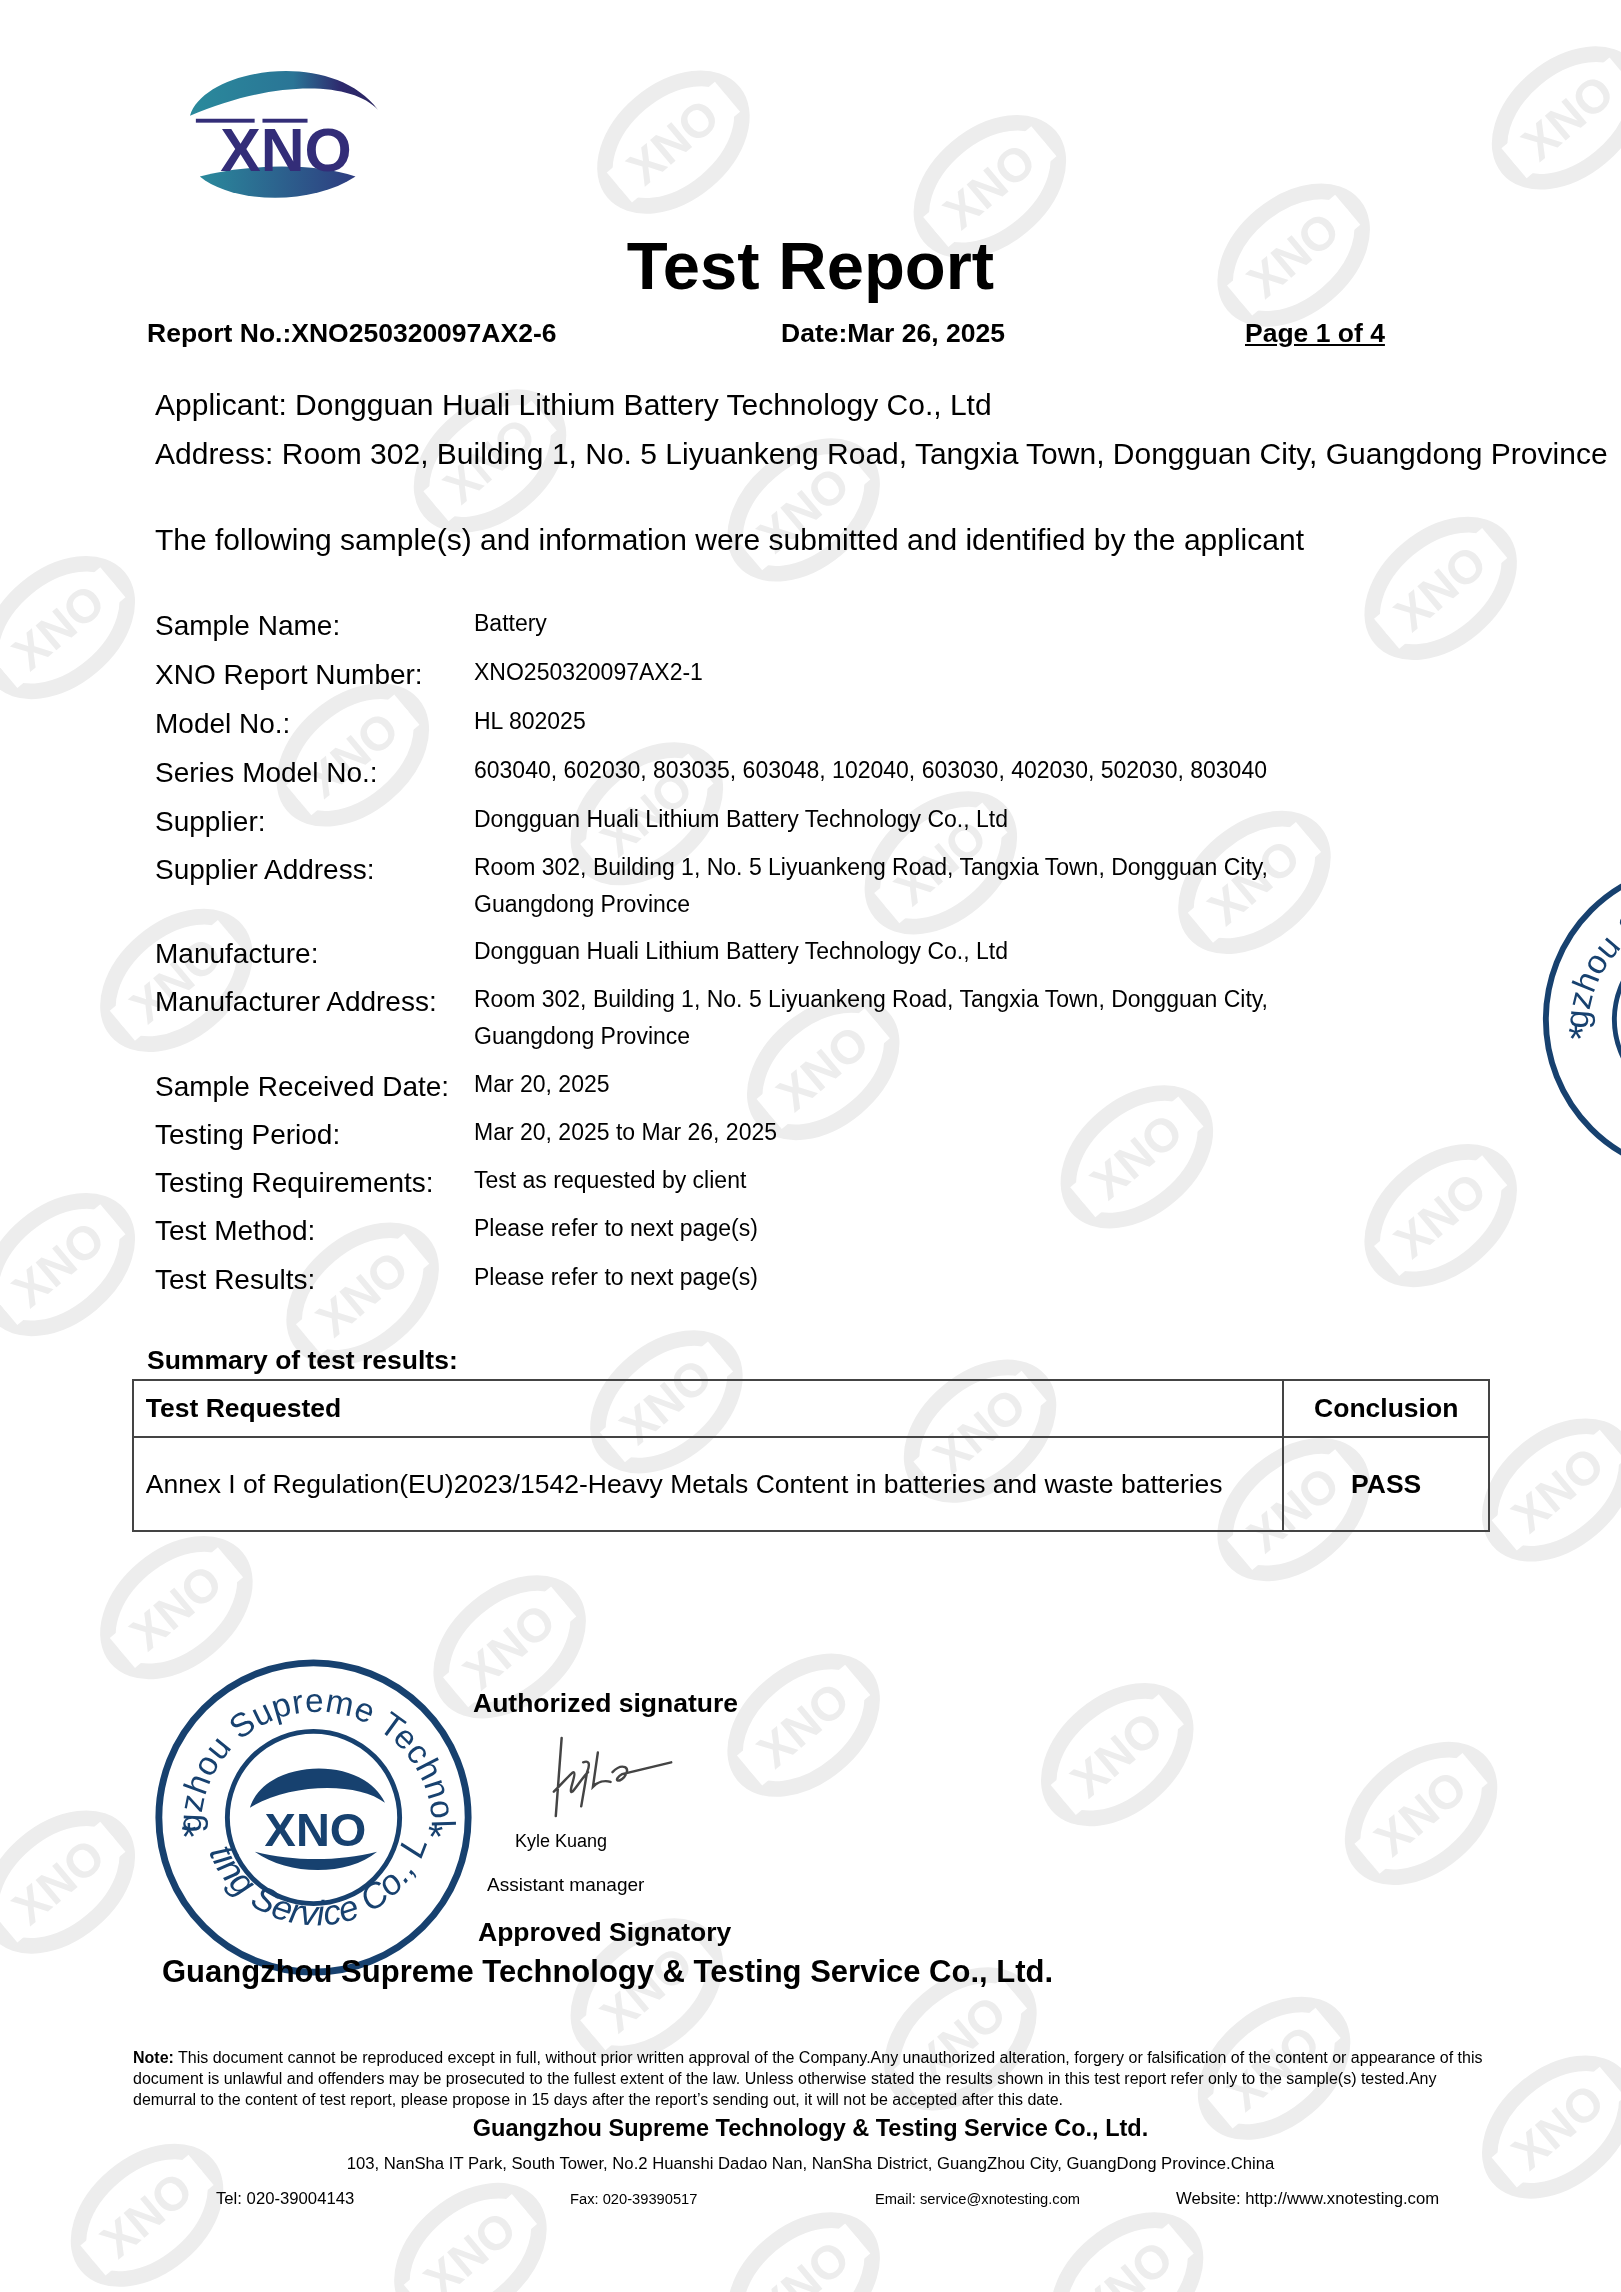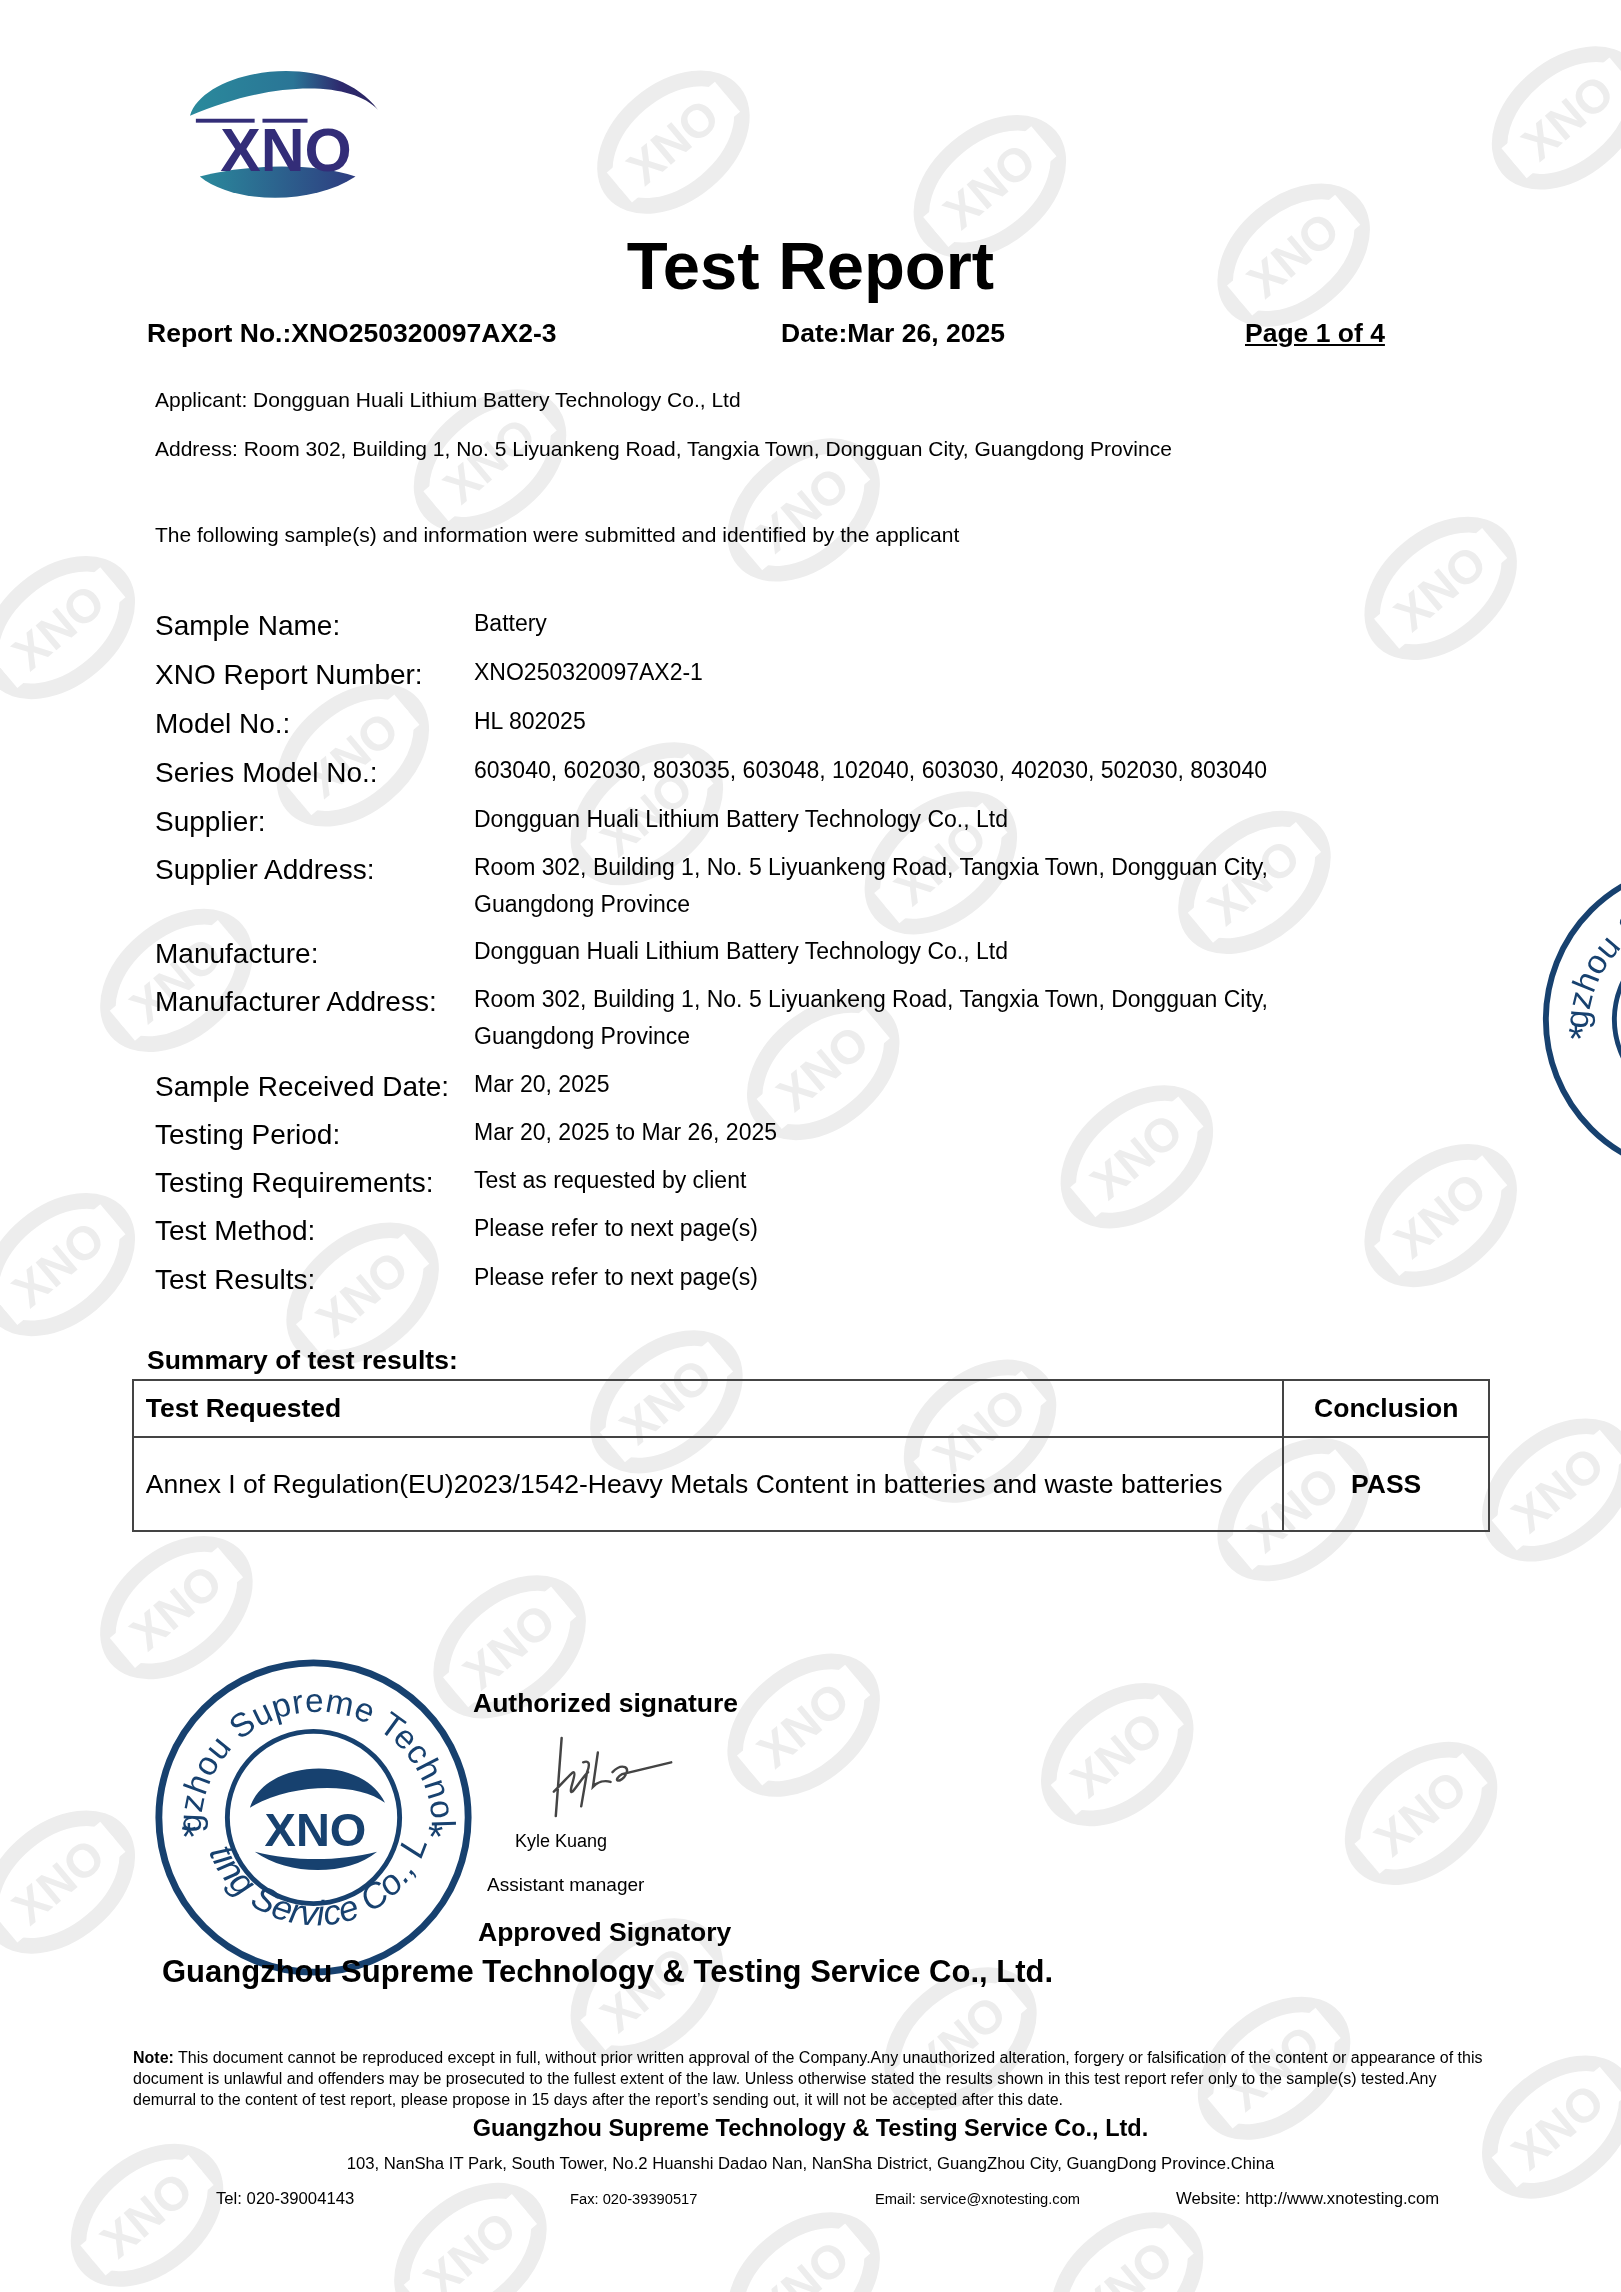--- a/index.html
+++ b/index.html
@@ -2,21 +2,21 @@
 <html><head>
 <meta charset="utf-8">
 <style>
   html,body{margin:0;padding:0;background:#fff;}
   body{width:1621px;height:2293px;position:relative;overflow:hidden;font-family:"Liberation Sans",sans-serif;color:#000;}
   .wm-layer{position:absolute;left:0;top:0;width:1621px;height:2293px;pointer-events:none;}
   .abs{position:absolute;white-space:nowrap;}
   .logo{position:absolute;left:184px;top:59px;width:202px;height:143px;}
   .title{position:absolute;left:0;width:1621px;top:227px;text-align:center;font-weight:bold;font-size:67px;letter-spacing:0px;}
   .hdr{position:absolute;top:318px;font-weight:bold;font-size:26.5px;}
-  .txt{font-size:21px;}
+  .txt{font-size:30px;}
   .info-label{position:absolute;left:155px;font-size:28px;}
   .info-value{position:absolute;left:474px;font-size:23px;}
   .sec-title{position:absolute;left:147px;top:1345px;font-weight:bold;font-size:26.5px;}
   table.summary{position:absolute;left:132px;top:1379px;width:1358px;border-collapse:collapse;font-size:26.5px;}
   table.summary td,table.summary th{border:2px solid #444;padding:0 11.8px;}
   table.summary th{height:55px;text-align:left;font-weight:bold;}
   table.summary th.concl{text-align:center;width:180px;}
   table.summary td{height:92px;}
   table.summary td.concl{text-align:center;font-weight:bold;}
   .stamp{position:absolute;left:152px;top:1656px;width:323px;height:323px;}
@@ -162,21 +162,21 @@
   </defs>
   <path d="M6 58 C 20 10, 150 -12, 198 52 C 170 22, 90 22, 6 58 Z" fill="url(#lg1)"></path>
   <path d="M16 120 C 60 108, 130 105, 175 120 C 130 150, 50 148, 16 120 Z" fill="url(#lg2)"></path>
   <rect x="12" y="61" width="60" height="4" fill="#332d78"></rect>
   <rect x="80" y="61" width="46" height="4" fill="#332d78"></rect>
   <text x="104" y="114" text-anchor="middle" font-family="Liberation Sans, sans-serif" font-weight="bold" font-size="62" fill="#332d78">XNO</text>
 </svg>
 
 <div class="title">Test Report</div>
 
-<div class="hdr" style="left:147px;">Report No.:XNO250320097AX2-3</div>
+<div class="hdr" style="left:147px;">Report No.:XNO250320097AX2-6</div>
 <div class="hdr" style="left:781px;">Date:Mar 26, 2025</div>
 <div class="hdr" style="left:1245px;text-decoration:underline;">Page 1 of 4</div>
 
 <div class="abs txt" style="left:155px;top:388px;">Applicant: Dongguan Huali Lithium Battery Technology Co., Ltd</div>
 <div class="abs txt" style="left:155px;top:437px;">Address: Room 302, Building 1, No. 5 Liyuankeng Road, Tangxia Town, Dongguan City, Guangdong Province</div>
 <div class="abs txt" style="left:155px;top:523px;">The following sample(s) and information were submitted and identified by the applicant</div>
 
 <div>
   <div class="info-label" style="top:610px;">Sample Name:</div>
   <div class="info-value" style="top:610px;">Battery</div>

